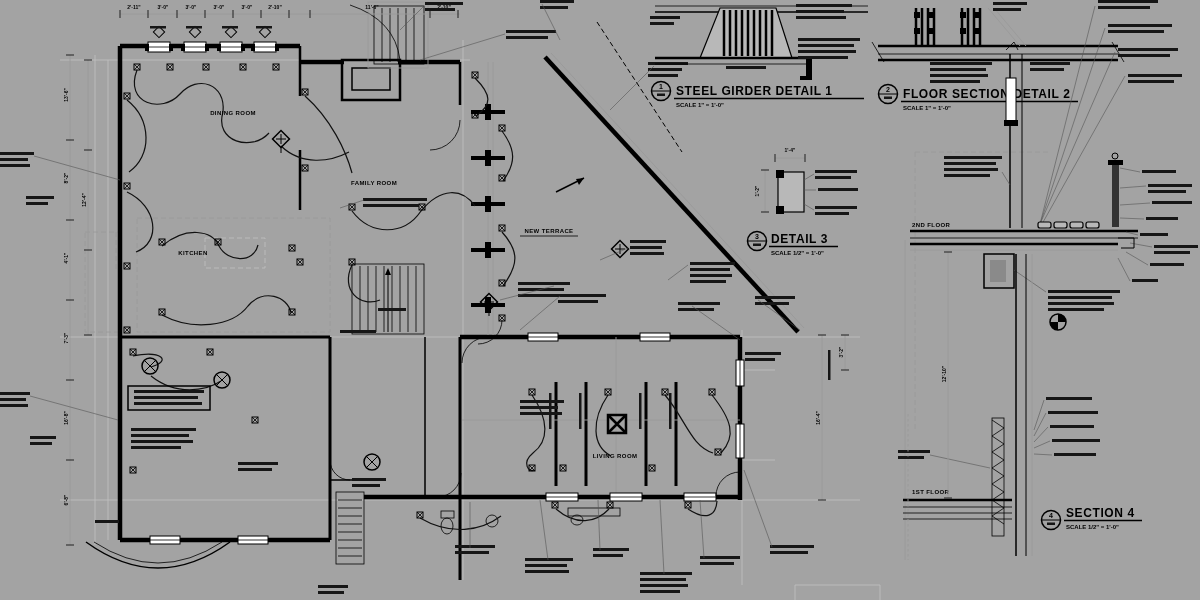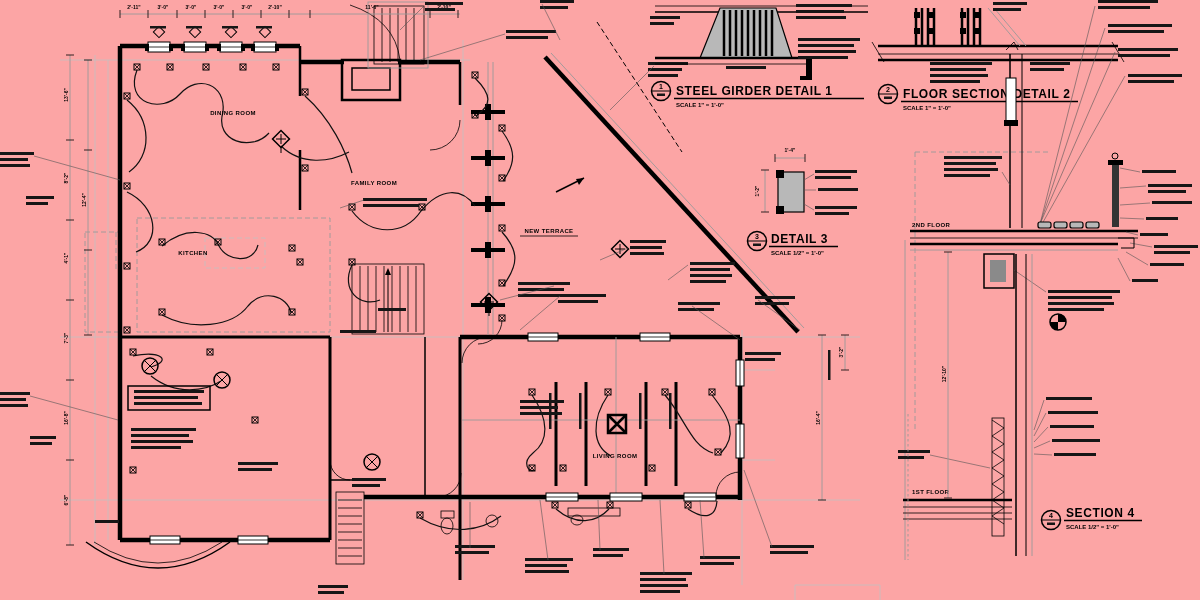--- a/index.html
+++ b/index.html
@@ -1,16 +1,16 @@
 <!DOCTYPE html>
 <html><head>
 <meta charset="utf-8">
 <style>
   html,body{margin:0;padding:0;background:#fff;}
-  #stage{position:relative;width:1200px;height:600px;background:#fca5a5;overflow:hidden;
+  #stage{position:relative;width:1200px;height:600px;background:#a3a3a3;overflow:hidden;
          font-family:"Liberation Sans",sans-serif;}
   svg{position:absolute;left:0;top:0;}
   
   .w45{stroke:#000;stroke-width:4.5;fill:none}
   .w3{stroke:#000;stroke-width:3;fill:none}
   .w25{stroke:#000;stroke-width:2.5;fill:none}
   .w15{stroke:#000;stroke-width:1.5;fill:none}
   .w1{stroke:#000;stroke-width:1;fill:none}
   .t{stroke:#000;stroke-width:.8;fill:none}
   .g{stroke:#9a9a9a;stroke-width:.9;fill:none}

